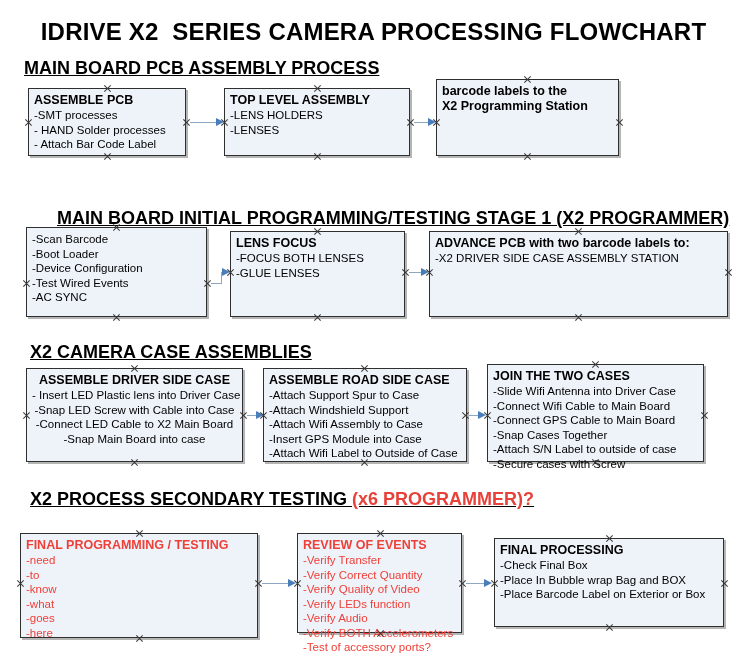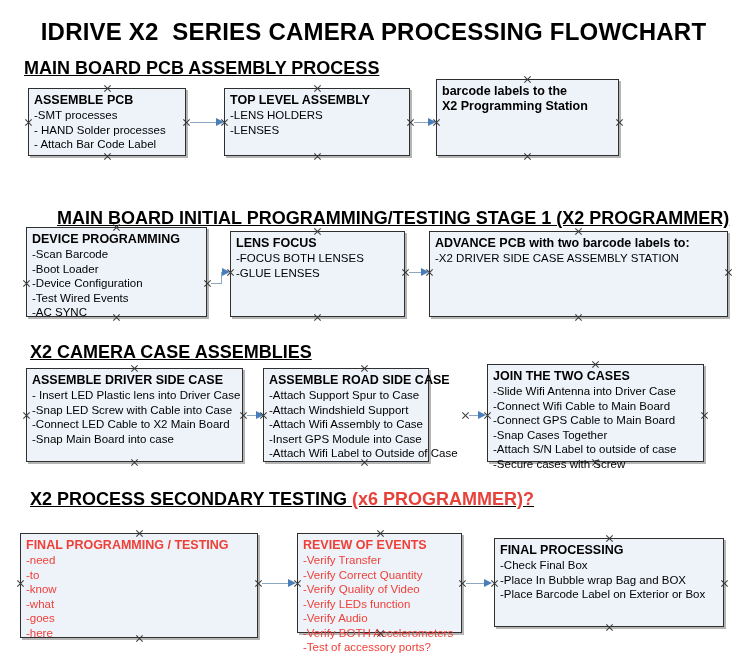--- a/index.html
+++ b/index.html
@@ -148,21 +148,20 @@
     <div class="bt"> X2 Programming Station</div>
   </div>
   <div class="handle" style="left:527px; top:79px;"></div>
   <div class="handle" style="left:527px; top:156px;"></div>
   <div class="handle" style="left:436px; top:122px;"></div>
   <div class="handle" style="left:619px; top:122px;"></div>
 
   <div class="section-head" style="left:24px; top:208px;margin-left:33px;">MAIN BOARD INITIAL PROGRAMMING/TESTING STAGE 1 (X2 PROGRAMMER)</div>
 
   <div class="box" style="left:26px; top:227px; width:181px; height:90px;">
-    <div class="bt">DEVICE PROGRAMMING</div>
     <div class="bl">-Scan Barcode</div>
     <div class="bl">-Boot Loader</div>
     <div class="bl">-Device Configuration</div>
     <div class="bl">-Test Wired Events</div>
     <div class="bl">-AC SYNC</div>
   </div>
   <div class="handle" style="left:116px; top:227px;"></div>
   <div class="handle" style="left:116px; top:317px;"></div>
   <div class="handle" style="left:26px;  top:283px;"></div>
   <div class="handle" style="left:207px; top:283px;"></div>
@@ -189,36 +188,36 @@
     <div class="bt">ADVANCE PCB with two barcode labels to:</div>
     <div class="bl">-X2 DRIVER  SIDE  CASE  ASSEMBLY STATION</div>
   </div>
   <div class="handle" style="left:578px; top:231px;"></div>
   <div class="handle" style="left:578px; top:317px;"></div>
   <div class="handle" style="left:429px; top:272px;"></div>
   <div class="handle" style="left:728px; top:272px;"></div>
 
   <div class="section-head" style="left:30px; top:342px;">X2 CAMERA CASE ASSEMBLIES</div>
 
-  <div class="box" style="left:26px; top:368px; width:217px; height:94px;">
+  <div class="box" style="left:26px; top:368px; width:217px; height:94px;text-align:center;">
     <div class="bt">ASSEMBLE DRIVER SIDE CASE</div>
     <div class="bl">- Insert LED Plastic lens into Driver Case</div>
     <div class="bl">-Snap LED Screw with Cable into Case</div>
     <div class="bl">-Connect LED Cable to X2 Main Board</div>
     <div class="bl">-Snap Main Board into case</div>
   </div>
   <div class="handle" style="left:134px; top:368px;"></div>
   <div class="handle" style="left:134px; top:462px;"></div>
   <div class="handle" style="left:26px;  top:415px;"></div>
   <div class="handle" style="left:243px; top:415px;"></div>
 
   <div class="conn" style="left:247px; top:415px; width:12px;"></div>
   <div class="arrow" style="left:256px; top:415px;"></div>
 
-  <div class="box" style="left:263px; top:368px; width:166px; height:94px;">
+  <div class="box" style="left:263px; top:368px; width:204px; height:94px;">
     <div class="bt">ASSEMBLE ROAD SIDE CASE</div>
     <div class="bl">-Attach Support Spur to Case</div>
     <div class="bl">-Attach Windshield Support</div>
     <div class="bl">-Attach Wifi Assembly to Case</div>
     <div class="bl">-Insert GPS Module into Case</div>
     <div class="bl">-Attach Wifi Label to Outside of Case</div>
   </div>
   <div class="handle" style="left:364px; top:368px;"></div>
   <div class="handle" style="left:364px; top:462px;"></div>
   <div class="handle" style="left:263px; top:415px;"></div>

